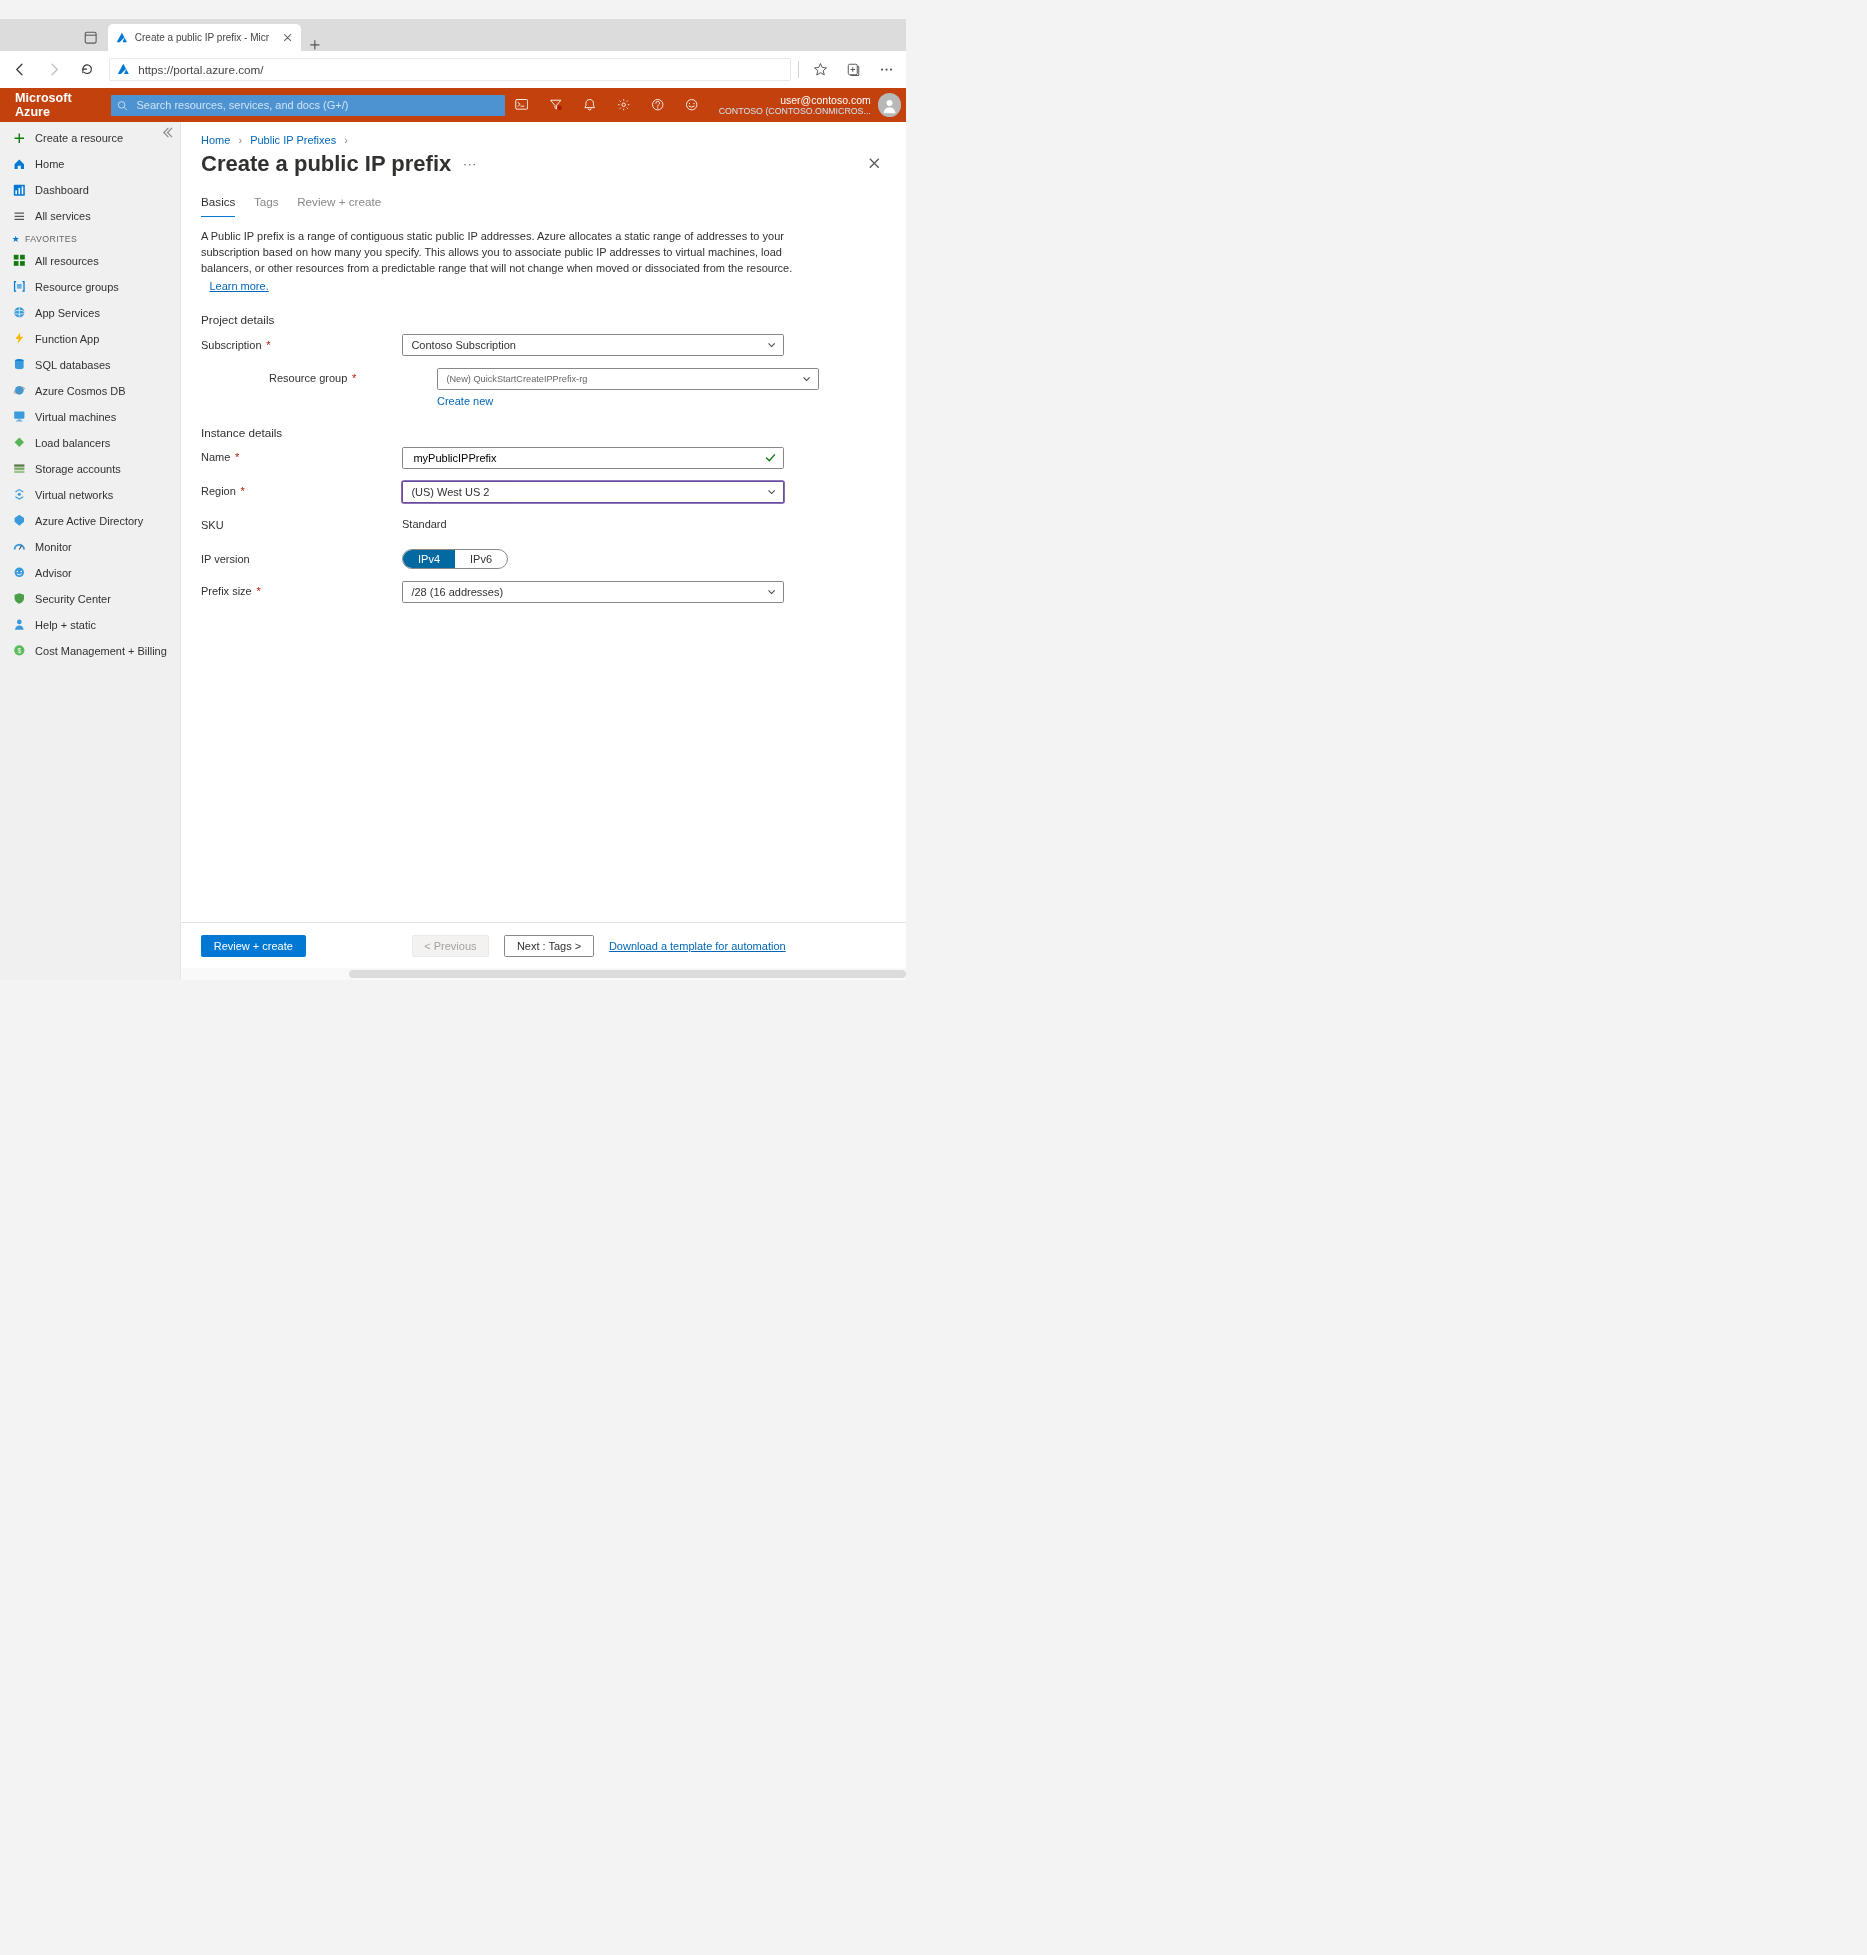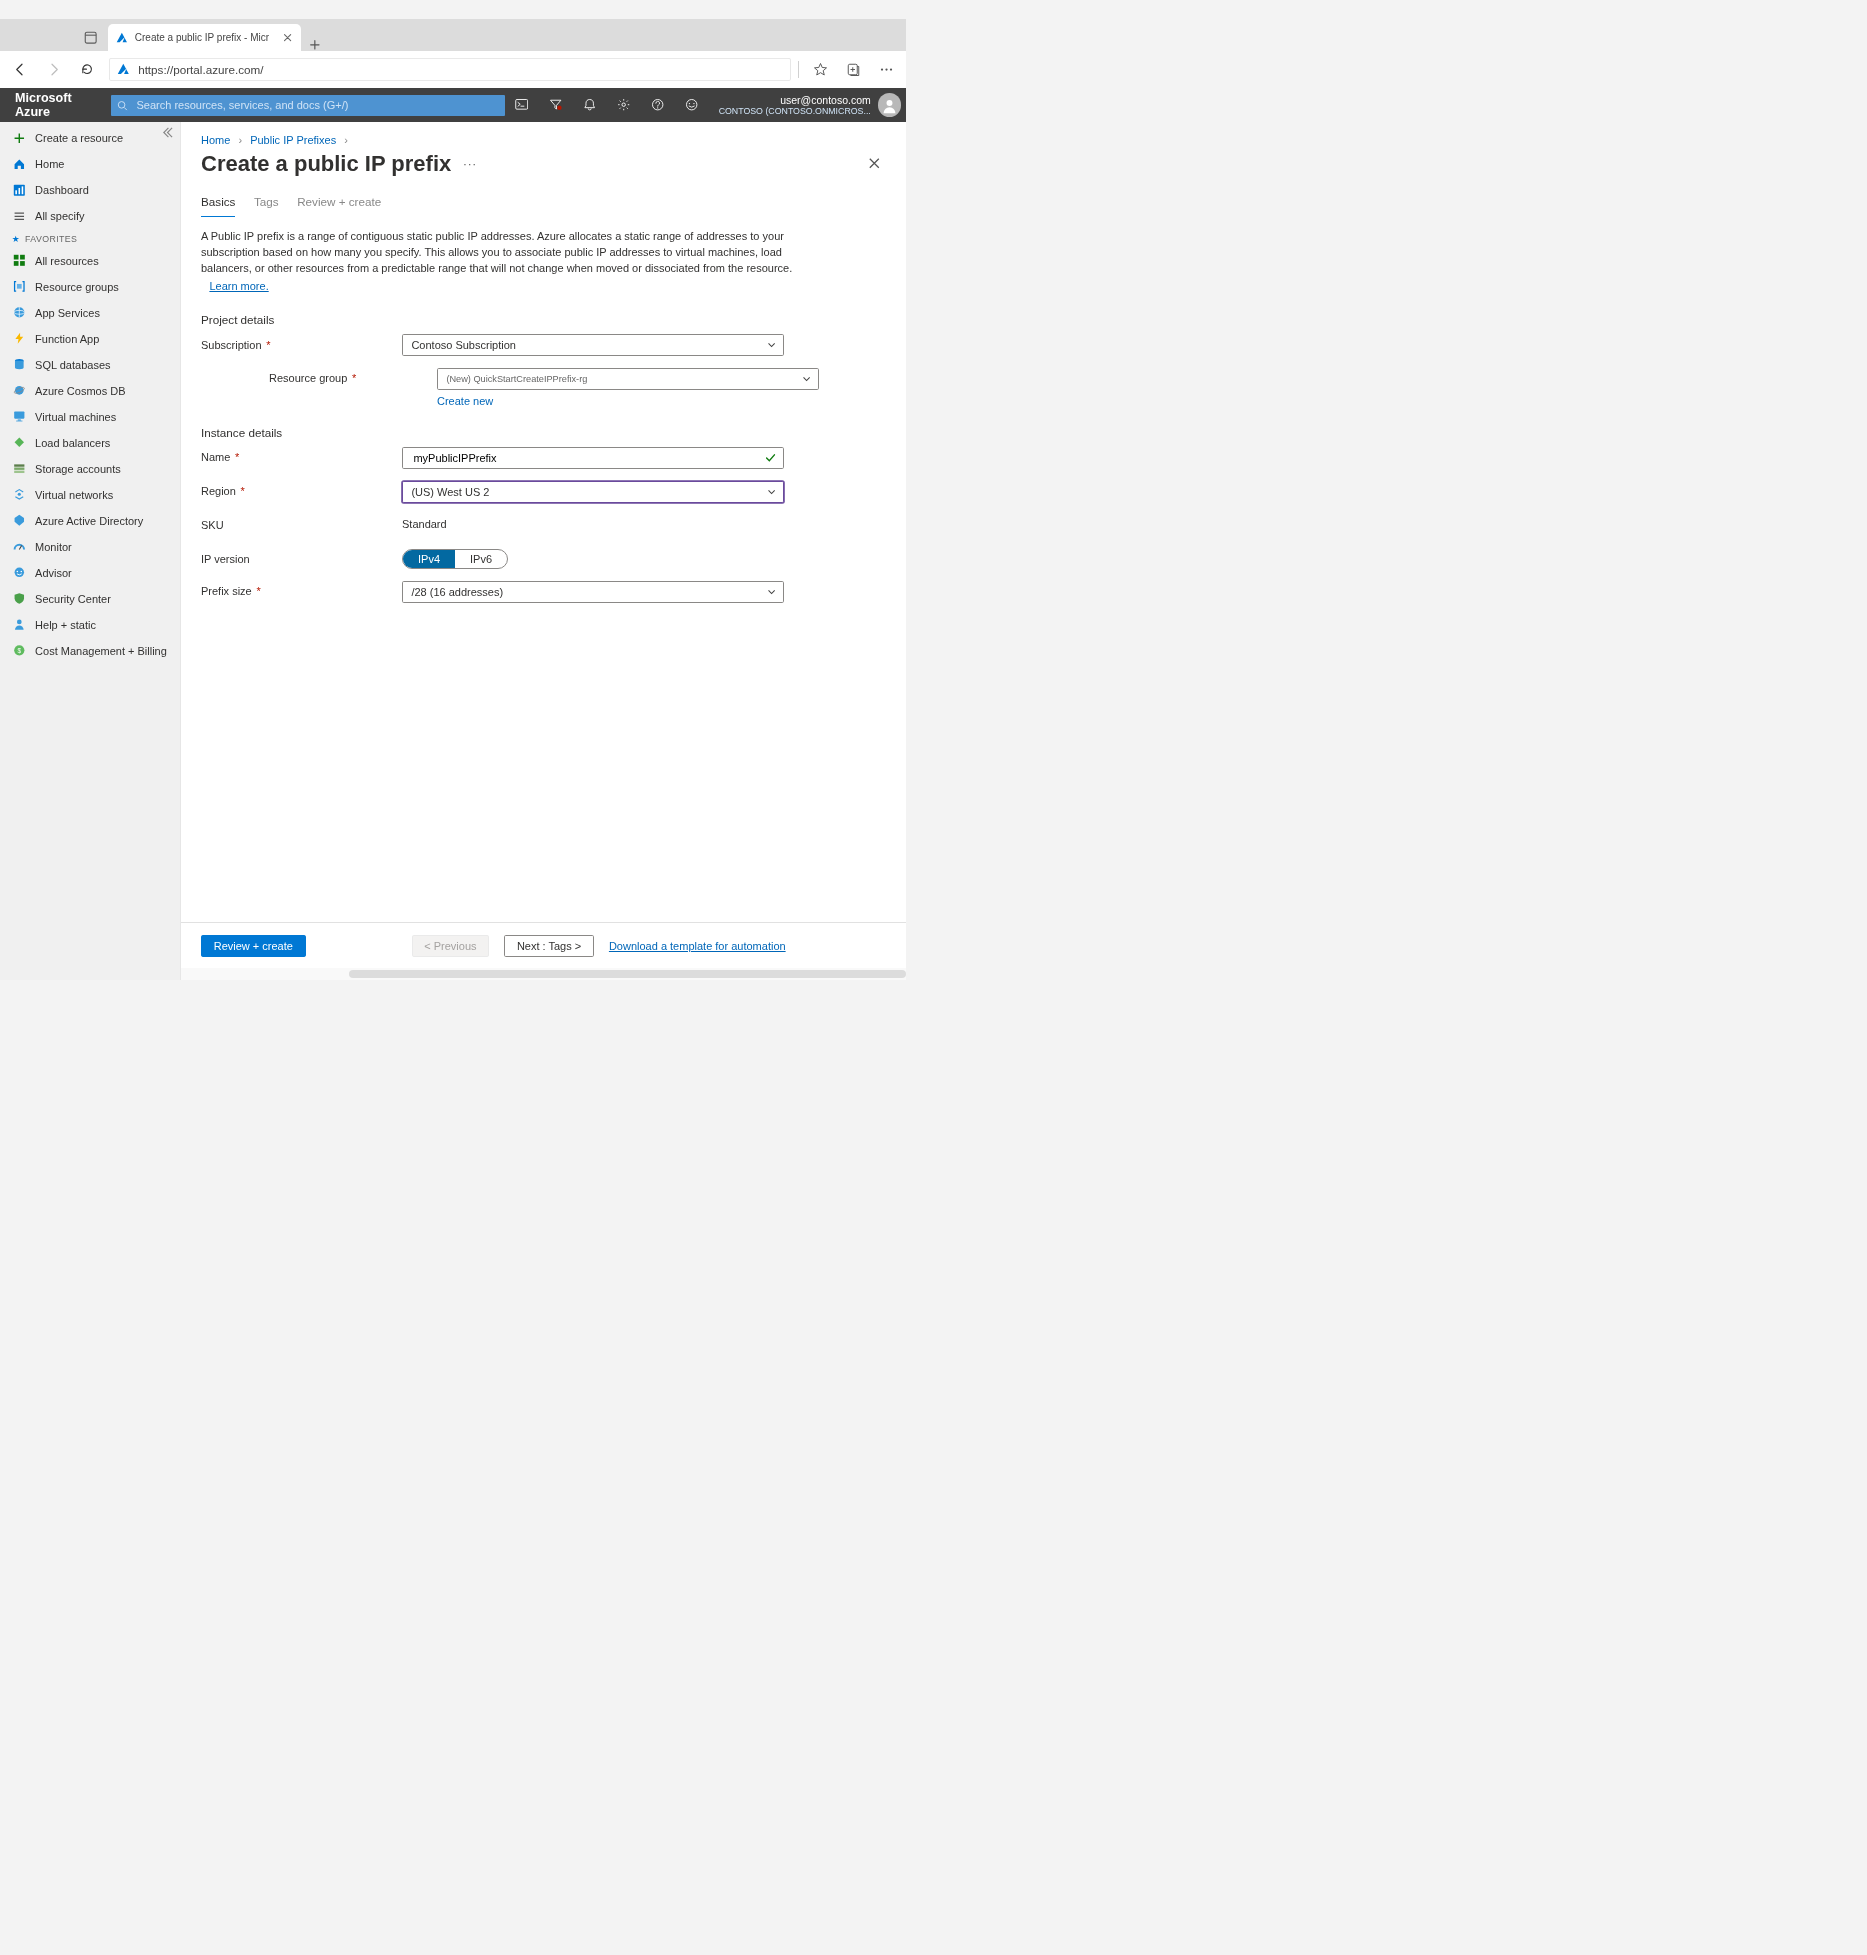--- a/index.html
+++ b/index.html
@@ -17,21 +17,21 @@
   .nav-row { display:flex; align-items:center; height:37px; background:#fff; padding:0 6.7px; gap:6.7px;}
   .nav-btn { width:27px; height:27px; display:flex; align-items:center; justify-content:center; color:#5b5b5b; border-radius:3.4px;}
   .nav-btn.disabled { color:#bdbdbd; }
   .addr { flex:1; height:25px; border:0.8px solid transparent; border-radius:3.4px; display:flex; align-items:center; gap:8.4px; padding:0 8.4px; background:#fff; box-shadow:0 0 0 0.8px #e2e2e2 inset;}
   .addr-text { font-size:11.7px; color:#444;}
   .chrome-actions{ display:flex; gap:8.4px; align-items:center; color:#5b5b5b;}
   .chrome-actions .sep{ width:0.8px; height:17px; background:#d0d0d0;}
   .chrome-actions .spot{width:25px;height:25px;display:flex;align-items:center;justify-content:center;}
 
   
-  .azure-bar { background:#404040; height:34px; display:flex; align-items:center; color:#fff; }
+  .azure-bar { background:#c2410c; height:34px; display:flex; align-items:center; color:#fff; }
   .azure-logo { font-weight:600; font-size:12.6px; padding:0 15px;}
   .azure-search { flex:0 0 394px; height:21px; background:#4e93d1; border-radius:1px; display:flex; align-items:center; gap:6.7px; padding:0 6.7px; color:#dbe9f7; font-size:11px; margin-left:0;}
   .azure-search input{ background:transparent; border:none; outline:none; color:#fff; width:100%; font-size:11px;}
   .azure-search input::placeholder{color:#cfe3f6;}
   .azure-bar-actions { margin-left:auto; display:flex; align-items:center;}
   .azure-bar-actions .act{ width:34px; height:34px; display:flex; align-items:center; justify-content:center;}
   .azure-account{ display:flex; align-items:center; gap:6.7px; padding:0 5px 0 10px;}
   .azure-account .txt{ text-align:right; line-height:1.15;}
   .azure-account .email{font-size:10.5px;}
   .azure-account .org{font-size:8.8px;color:#cfe3f6;white-space:nowrap;}
@@ -272,21 +272,21 @@
           </svg>
         </span>
       <span>Dashboard</span>
     </div>
     <div class="nav-item">
       <span class="ic">
           <svg width="12.6" height="12.6" viewBox="0 0 16 16">
             <path d="M2 4 H14 M2 8 H14 M2 12 H14" stroke="#555" stroke-width="1.6"></path>
           </svg>
         </span>
-      <span>All specify</span>
+      <span>All services</span>
     </div>
 
     <div class="nav-heading">
        <span style="color:#0078d4;margin-right:5px;">★</span><span>FAVORITES</span>
     </div>
 
     <div class="nav-item">
         <span class="ic">
           <svg width="12.6" height="12.6" viewBox="0 0 16 16">
             <rect x="1" y="1" width="6" height="6" fill="#107c10"></rect>

